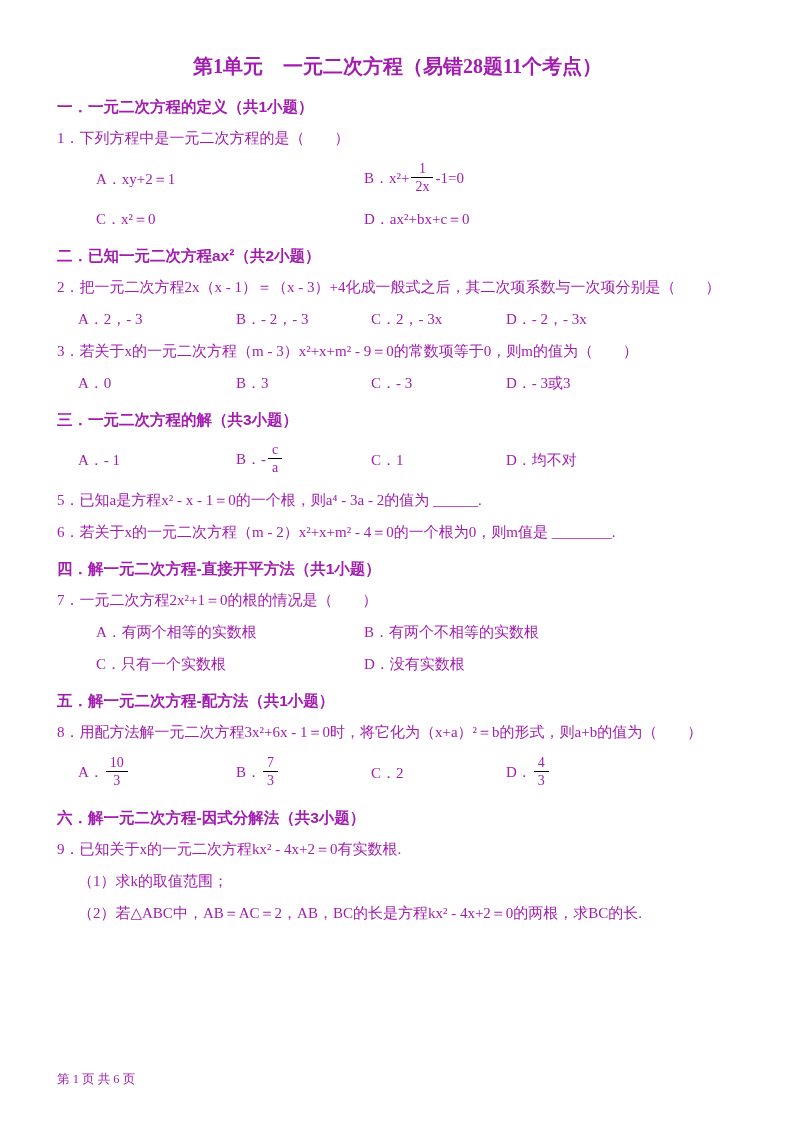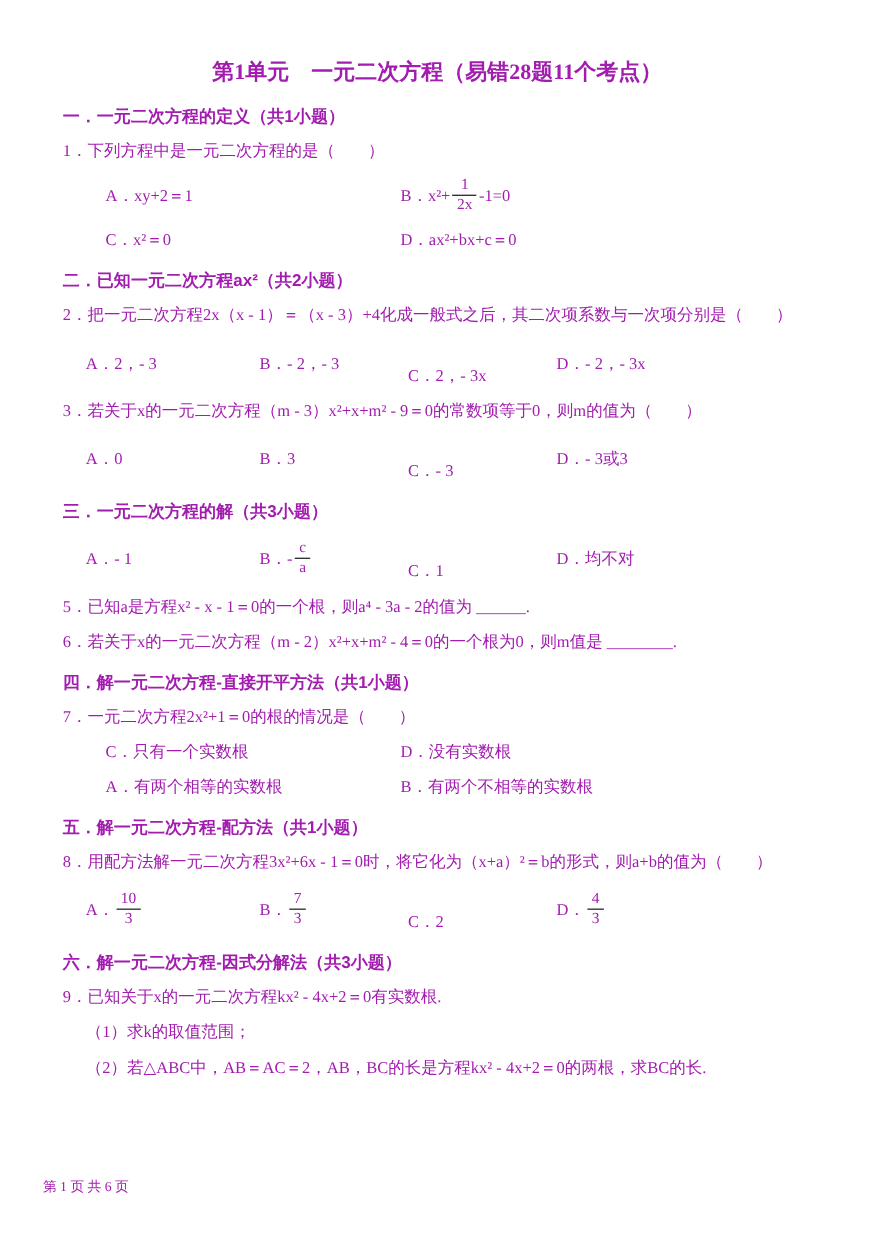--- a/index.html
+++ b/index.html
@@ -37,21 +37,21 @@
   }
   .opts {
     display: flex;
     align-items: center;
     padding-left: 21px;
     margin-top: 9px;
     line-height: 23px;
   }
   .opts .o1 { width: 133px; }
   .opts .o2 { width: 135px; margin-left: 25px; }
-  .opts .o3 { width: 135px; margin-top: 23px; }
+  .opts .o3 { width: 135px; }
   .opts .o4 { flex: 1; }
   .opts .w1 { width: 268px; margin-left: 18px; }
   .opts .w2 { flex: 1; }
   .frac {
     display: inline-block;
     vertical-align: middle;
     text-align: center;
     margin: 0 2px;
     transform: translateY(-2px);
     font-size: 14px;
@@ -63,21 +63,21 @@
     line-height: 17px;
   }
   .frac .den {
     display: block;
     padding: 0 4px;
     line-height: 17px;
   }
   .tall { min-height: 40px; }
   .footer {
     position: absolute;
-    left: 39px;
+    left: 57px;
     bottom: 34px;
     font-size: 12.5px;
     font-family: "Liberation Serif", "DejaVu Serif", serif;
   }
 </style>
 </head>
 <body>
 
 <div class="page">
 
@@ -122,26 +122,26 @@
     <span class="o4">D．均不对</span>
   </div>
 
   <div class="line">5．已知a是方程x² - x - 1＝0的一个根，则a⁴ - 3a - 2的值为 ______.</div>
   <div class="line">6．若关于x的一元二次方程（m - 2）x²+x+m² - 4＝0的一个根为0，则m值是 ________.</div>
 
   <div class="sec-heading">四．解一元二次方程-直接开平方法（共1小题）</div>
 
   <div class="line">7．一元二次方程2x²+1＝0的根的情况是（　　）</div>
   <div class="opts">
+    <span class="w1">A．有两个相等的实数根</span>
+    <span class="w2">B．有两个不相等的实数根</span>
+  </div>
+  <div class="opts">
     <span class="w1">C．只有一个实数根</span>
     <span class="w2">D．没有实数根</span>
-  </div>
-  <div class="opts">
-    <span class="w1">A．有两个相等的实数根</span>
-    <span class="w2">B．有两个不相等的实数根</span>
   </div>
 
   <div class="sec-heading">五．解一元二次方程-配方法（共1小题）</div>
 
   <div class="line">8．用配方法解一元二次方程3x²+6x - 1＝0时，将它化为（x+a）²＝b的形式，则a+b的值为（　　）</div>
   <div class="opts tall">
     <span class="o1"><span>A．</span><span class="frac"><span class="num">10</span><span class="den">3</span></span></span>
     <span class="o2"><span>B．</span><span class="frac"><span class="num">7</span><span class="den">3</span></span></span>
     <span class="o3">C．2</span>
     <span class="o4"><span>D．</span><span class="frac"><span class="num">4</span><span class="den">3</span></span></span>

